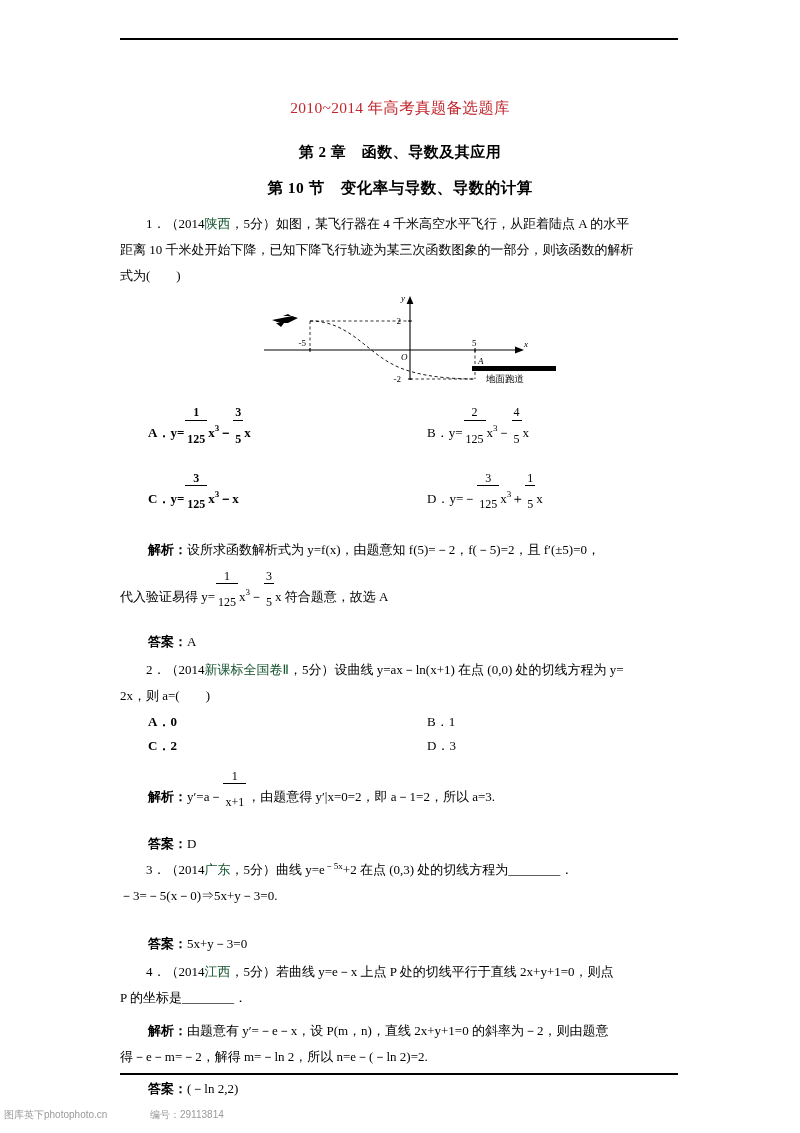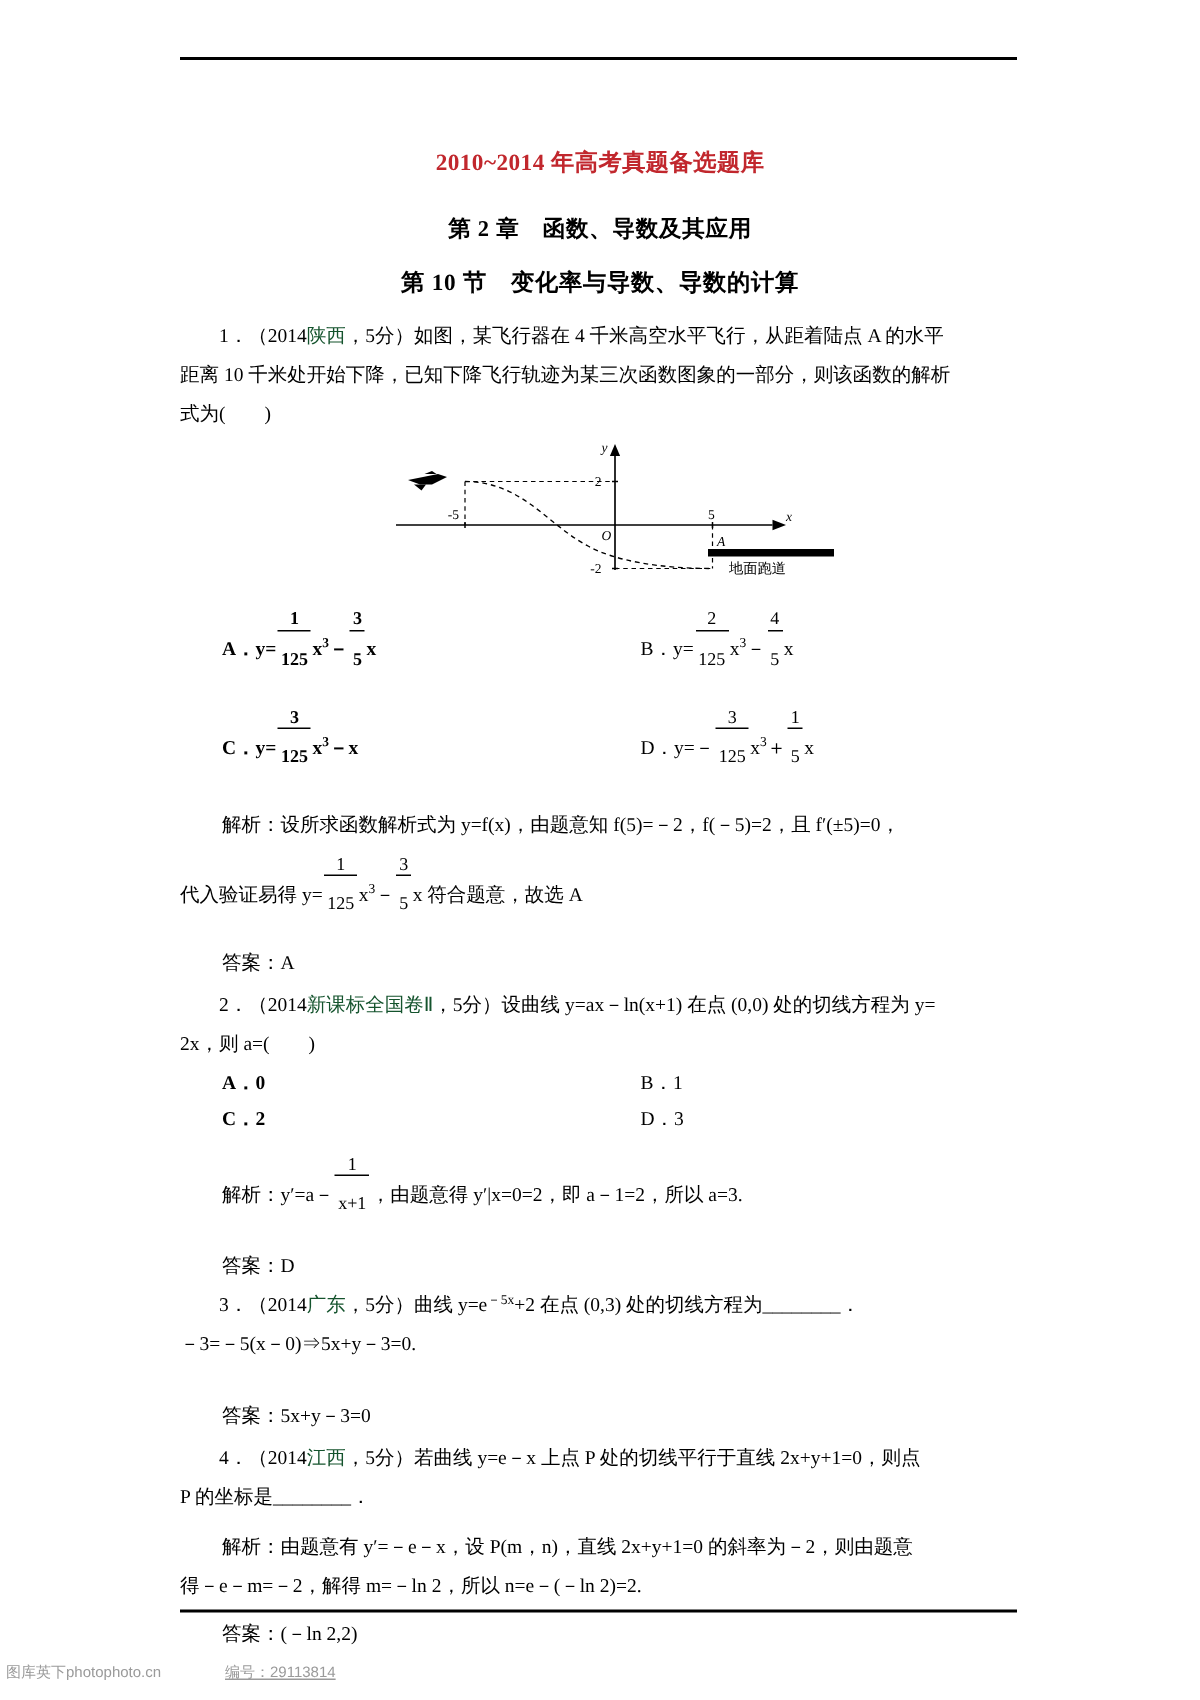--- a/index.html
+++ b/index.html
@@ -15,39 +15,39 @@
     position:absolute; left:0; top:0; width:800px; height:1133px;
   }
   .rule-top{
     position:absolute; left:120px; top:38px; width:558px; height:2px; background:#000;
   }
   .rule-bottom{
     position:absolute; left:120px; top:1073px; width:558px; height:2px; background:#000;
   }
   .title-main{
     position:absolute; left:0; top:98px; width:800px; text-align:center;
-    color:#c1272d; font-weight:bold; font-size:15.5px; letter-spacing:.3px;
+    color:#c1272d; font-weight:normal; font-size:15.5px; letter-spacing:.3px;
   }
   .title-chap{
     position:absolute; left:0; top:143px; width:800px; text-align:center;
     font-weight:bold; font-size:15px; letter-spacing:.5px;
   }
   .title-sec{
     position:absolute; left:0; top:178px; width:800px; text-align:center;
     font-weight:bold; font-size:15.5px; letter-spacing:.5px;
   }
   .body{
     position:absolute; left:120px; top:212px; width:560px;
     font-size:13px; line-height:1.85;
     text-align:justify;
   }
   p{margin:0 0 2px 0;}
   .ind2{text-indent:26px;}
   .redtag{color:#14532d;}
-  .bold{font-weight:normal;}
+  .bold{font-weight:bold;}
   .opts{
     display:flex; width:100%; margin:0;
   }
   .opts > div{width:50%;}
   .opt-ind{padding-left:28px;font-weight:bold;}
   .opt-ind2{padding-left:26px;}
   .ansline{padding-left:28px;}
   .sol{padding-left:28px; text-indent:0;}
   .frac{
     display:inline-block; vertical-align:-0.48em; text-align:center; margin:0 1px;
@@ -56,21 +56,21 @@
   .frac .num{display:block; padding:0 2px;}
   .frac .den{display:block; border-top:1px solid #000; padding:12px 2px;}
   sup{font-size:9px; vertical-align:super;}
   .fig{
     position:relative; width:560px; height:108px; margin:6px 0 4px 0;
   }
   .watermark{
     position:absolute; left:4px; top:1108px; width:300px;
     font-size:10px; color:#9a9a9a; font-family:"Liberation Sans", sans-serif;
   }
-  .wm-id{position:absolute; left:150px; top:1108px; font-size:10px; color:#9a9a9a; font-family:"Liberation Sans", sans-serif;text-decoration:underline;}
+  .wm-id{position:absolute; left:150px; top:1108px; font-size:10px; color:#9a9a9a; font-family:"Liberation Sans", sans-serif;}
 </style>
 </head>
 <body>
 
 <div class="page">
 
   <div class="rule-top"></div>
   <div class="rule-bottom"></div>
 
   <div class="title-main">2010~2014 年高考真题备选题库</div>

